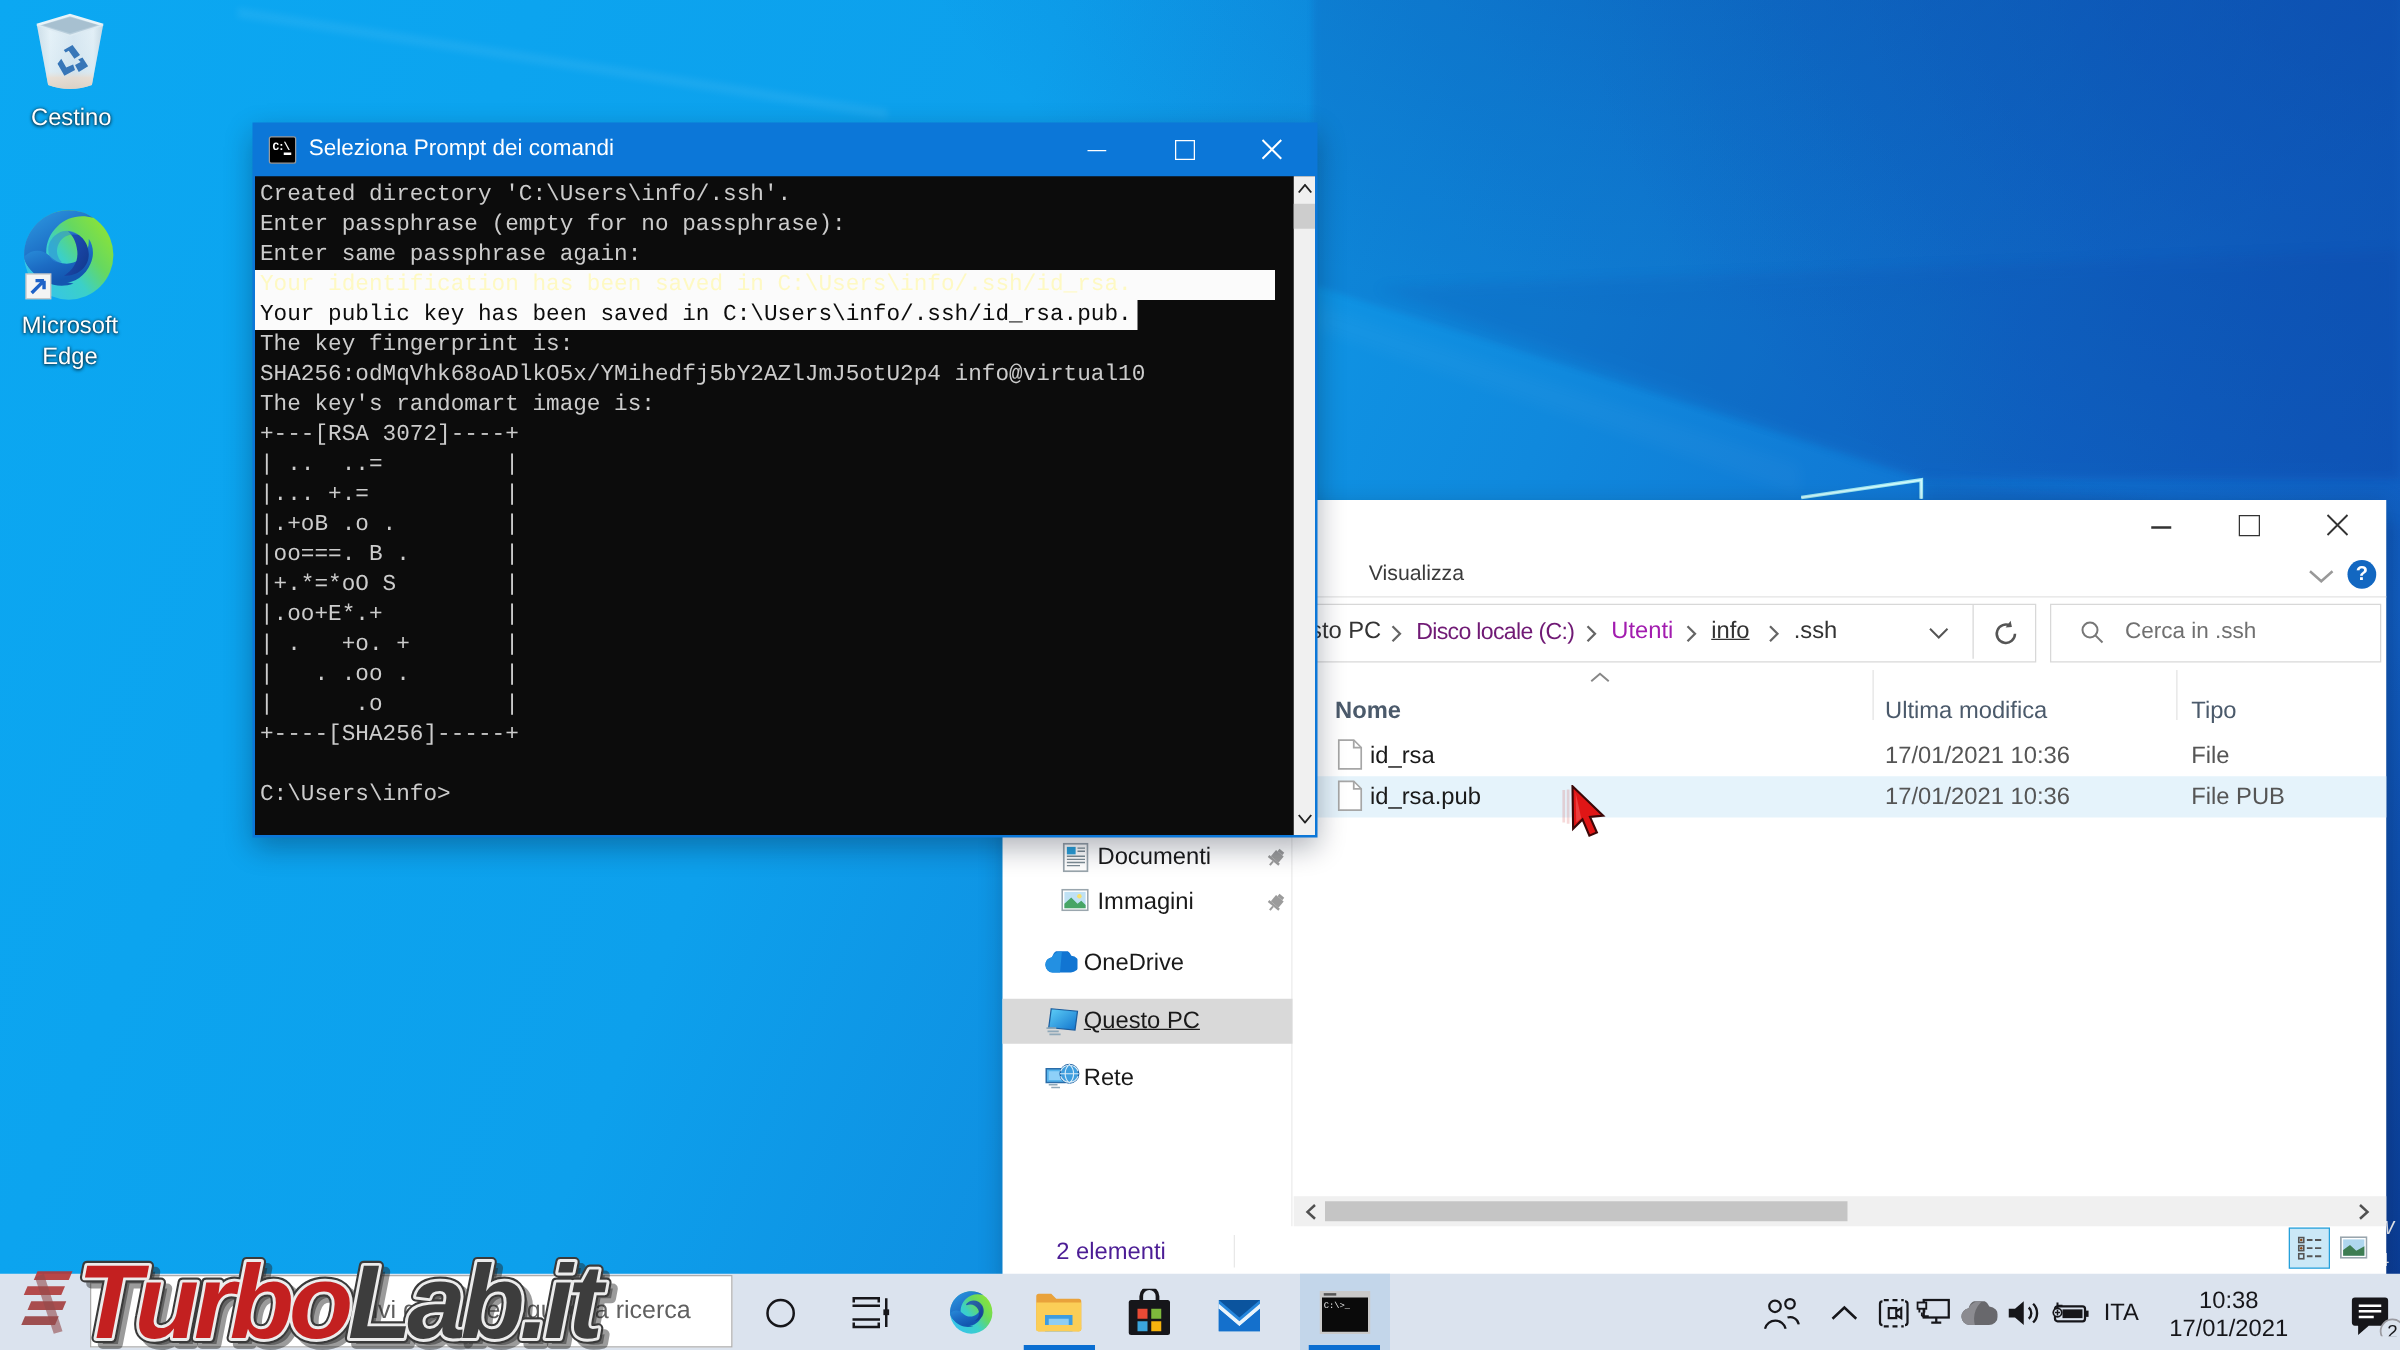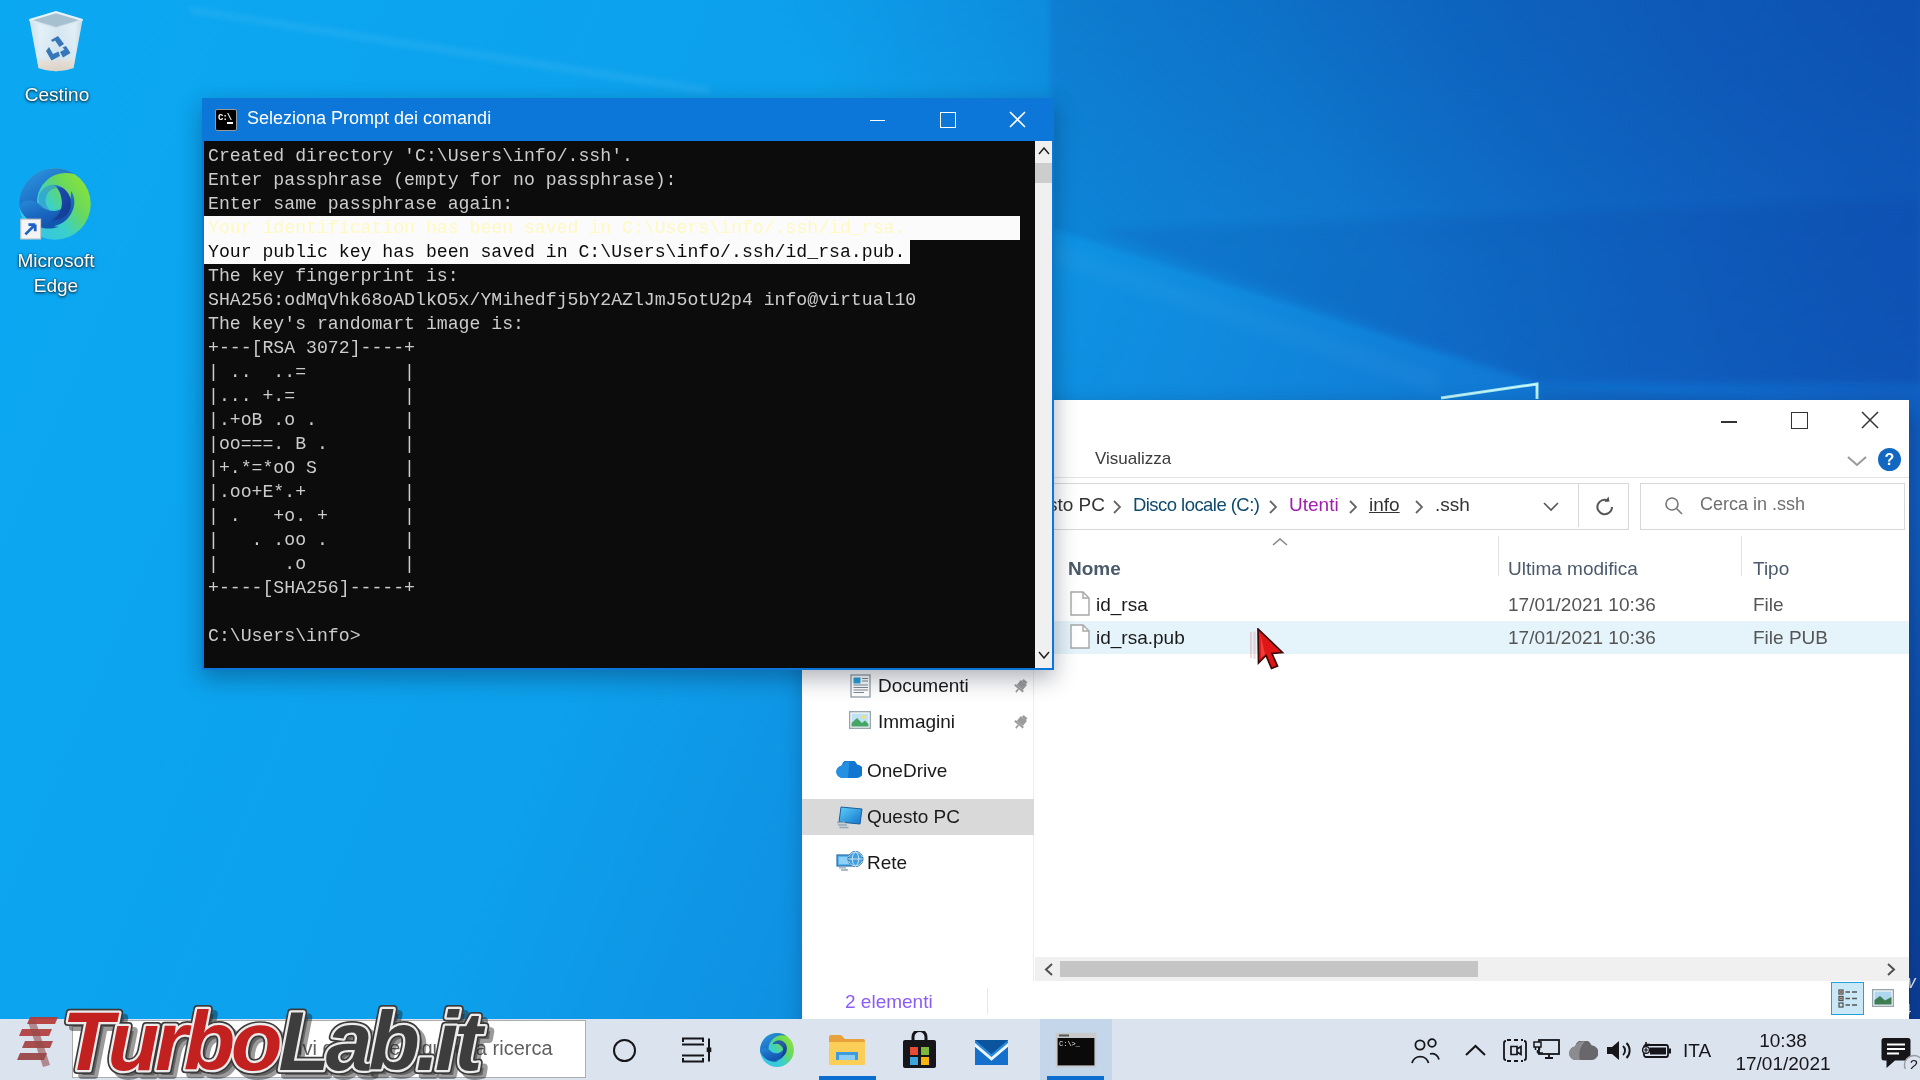--- a/index.html
+++ b/index.html
@@ -109,21 +109,21 @@
     <svg class="abs" style="left:1044px;top:55px;" width="22" height="12">
         <path d="M2 2 L11 10 L20 2" stroke="#999" stroke-width="2" fill="none"></path>
       </svg>
     <div class="abs" style="left:1076px;top:48px;width:23px;height:23px;border-radius:50%;background:#1267c1;color:#fff;font-size:16px;font-weight:bold;text-align:center;line-height:23px;">?</div>
 
     <div class="abs" style="left:238px;top:83px;width:587px;height:45px;border:1px solid #d8d8d8;background:#fff;"></div>
     <div class="abs" style="left:246px;top:94px;font-size:19px;color:#333;white-space:nowrap;">sto PC</div>
     <svg class="abs" style="left:310px;top:99px" width="10" height="16">
         <path d="M2 2 L8 8 L2 14" stroke="#666" stroke-width="1.8" fill="none"></path>
       </svg>
-    <div class="abs" style="left:331px;top:94px;font-size:18.5px;letter-spacing:-0.55px;color:#0c4a6e;white-space:nowrap;">Disco locale (C:)</div>
+    <div class="abs" style="left:331px;top:94px;font-size:18.5px;letter-spacing:-0.55px;color:#701a75;white-space:nowrap;">Disco locale (C:)</div>
     <svg class="abs" style="left:466px;top:99px" width="10" height="16">
         <path d="M2 2 L8 8 L2 14" stroke="#666" stroke-width="1.8" fill="none"></path>
       </svg>
     <div class="abs" style="left:487px;top:94px;font-size:19px;color:#a21caf;">Utenti</div>
     <svg class="abs" style="left:546px;top:99px" width="10" height="16">
         <path d="M2 2 L8 8 L2 14" stroke="#666" stroke-width="1.8" fill="none"></path>
       </svg>
     <div class="abs" style="left:567px;top:94px;font-size:19px;color:#333;text-decoration:underline;">info</div>
     <svg class="abs" style="left:612px;top:99px" width="10" height="16">
         <path d="M2 2 L8 8 L2 14" stroke="#666" stroke-width="1.8" fill="none"></path>
@@ -184,21 +184,21 @@
     <svg class="abs" style="left:35px;top:405px" width="26" height="24" viewBox="0 0 26 24">
       <defs>
           <linearGradient id="scrg" x1="0" y1="0" x2="1" y2="1">
             <stop offset="0" stop-color="#5fd0f8"></stop>
             <stop offset="1" stop-color="#1173cc"></stop>
           </linearGradient>
         </defs>
       <path d="M4 2 L25 4 L23 19 L2 17 Z" fill="url(#scrg)" stroke="#1b5d9e" stroke-width="1"></path>
       <path d="M1 20 H10 M2.5 22.5 H11.5 M0 17.5 H8" stroke="#8fa8b8" stroke-width="1.4"></path>
     </svg>
-    <div class="abs" style="left:65px;top:406px;font-size:19px;color:#1a1a1a;">Questo PC</div>
+    <div class="abs" style="left:65px;top:406px;font-size:19px;color:#1a1a1a;text-decoration:underline;">Questo PC</div>
     <svg class="abs" style="left:34px;top:450px" width="28" height="25" viewBox="0 0 28 25">
       <rect x="1" y="5" width="15" height="11" fill="#56b4ec" stroke="#2a6ca8" stroke-width="1.2"></rect>
       <rect x="3" y="7" width="11" height="7" fill="#8ed0f8"></rect>
       <path d="M5 20 H12 M3 17.8 H10" stroke="#8fa8b8" stroke-width="1.3"></path>
       <circle cx="19.5" cy="9" r="7.5" fill="#3f9ede" stroke="#1b5d9e" stroke-width="1"></circle>
       <path d="M12.5 7 a7.5 7.5 0 0 1 14 0 M12.5 11 a7.5 7.5 0 0 0 14 0 M19.5 1.5 a10 10 0 0 1 0 15 M19.5 1.5 a10 10 0 0 0 0 15 M12 9 H27" stroke="#d8ecf8" stroke-width="0.9" fill="none"></path>
     </svg>
     <div class="abs" style="left:65px;top:452px;font-size:19px;color:#1a1a1a;">Rete</div>
 
     <div class="abs" style="left:266px;top:158px;font-size:19px;color:#4b5a6b;font-weight:bold;">Nome</div>
@@ -228,21 +228,21 @@
 
     <div class="abs" style="left:233px;top:557px;width:874px;height:24px;background:#f0f0f0;"></div>
     <svg class="abs" style="left:242px;top:562px" width="10" height="15">
         <path d="M8 2 L2 7.5 L8 13" stroke="#505050" stroke-width="2" fill="none"></path>
       </svg>
     <div class="abs" style="left:258px;top:561px;width:418px;height:16px;background:#c5c5c5;"></div>
     <svg class="abs" style="left:1084px;top:562px" width="10" height="15">
         <path d="M2 2 L8 7.5 L2 13" stroke="#505050" stroke-width="2" fill="none"></path>
       </svg>
 
-    <div class="abs" style="left:43px;top:591px;font-size:19px;color:#8b5cf6;">2 elementi</div>
+    <div class="abs" style="left:43px;top:591px;font-size:19px;color:#4c1d95;">2 elementi</div>
     <div class="abs" style="left:185px;top:588px;width:1px;height:26px;background:#e8e8e8;"></div>
     <div class="abs" style="left:1029px;top:582px;width:33px;height:33px;background:#cbe8f7;border:1px solid #26a0da;box-sizing:border-box;"></div>
     <svg class="abs" style="left:1036px;top:589px" width="20" height="20" viewBox="0 0 20 20">
       <g stroke="#555" stroke-width="1.3" fill="none">
           <rect x="1" y="1" width="4" height="4"></rect>
           <rect x="1" y="7.5" width="4" height="4"></rect>
           <rect x="1" y="14" width="4" height="4"></rect>
         </g>
       <g stroke="#555" stroke-width="1.5">
           <path d="M7.5 3 H12 M14 3 H19 M7.5 9.5 H12 M14 9.5 H19 M7.5 16 H12 M14 16 H19"></path>

